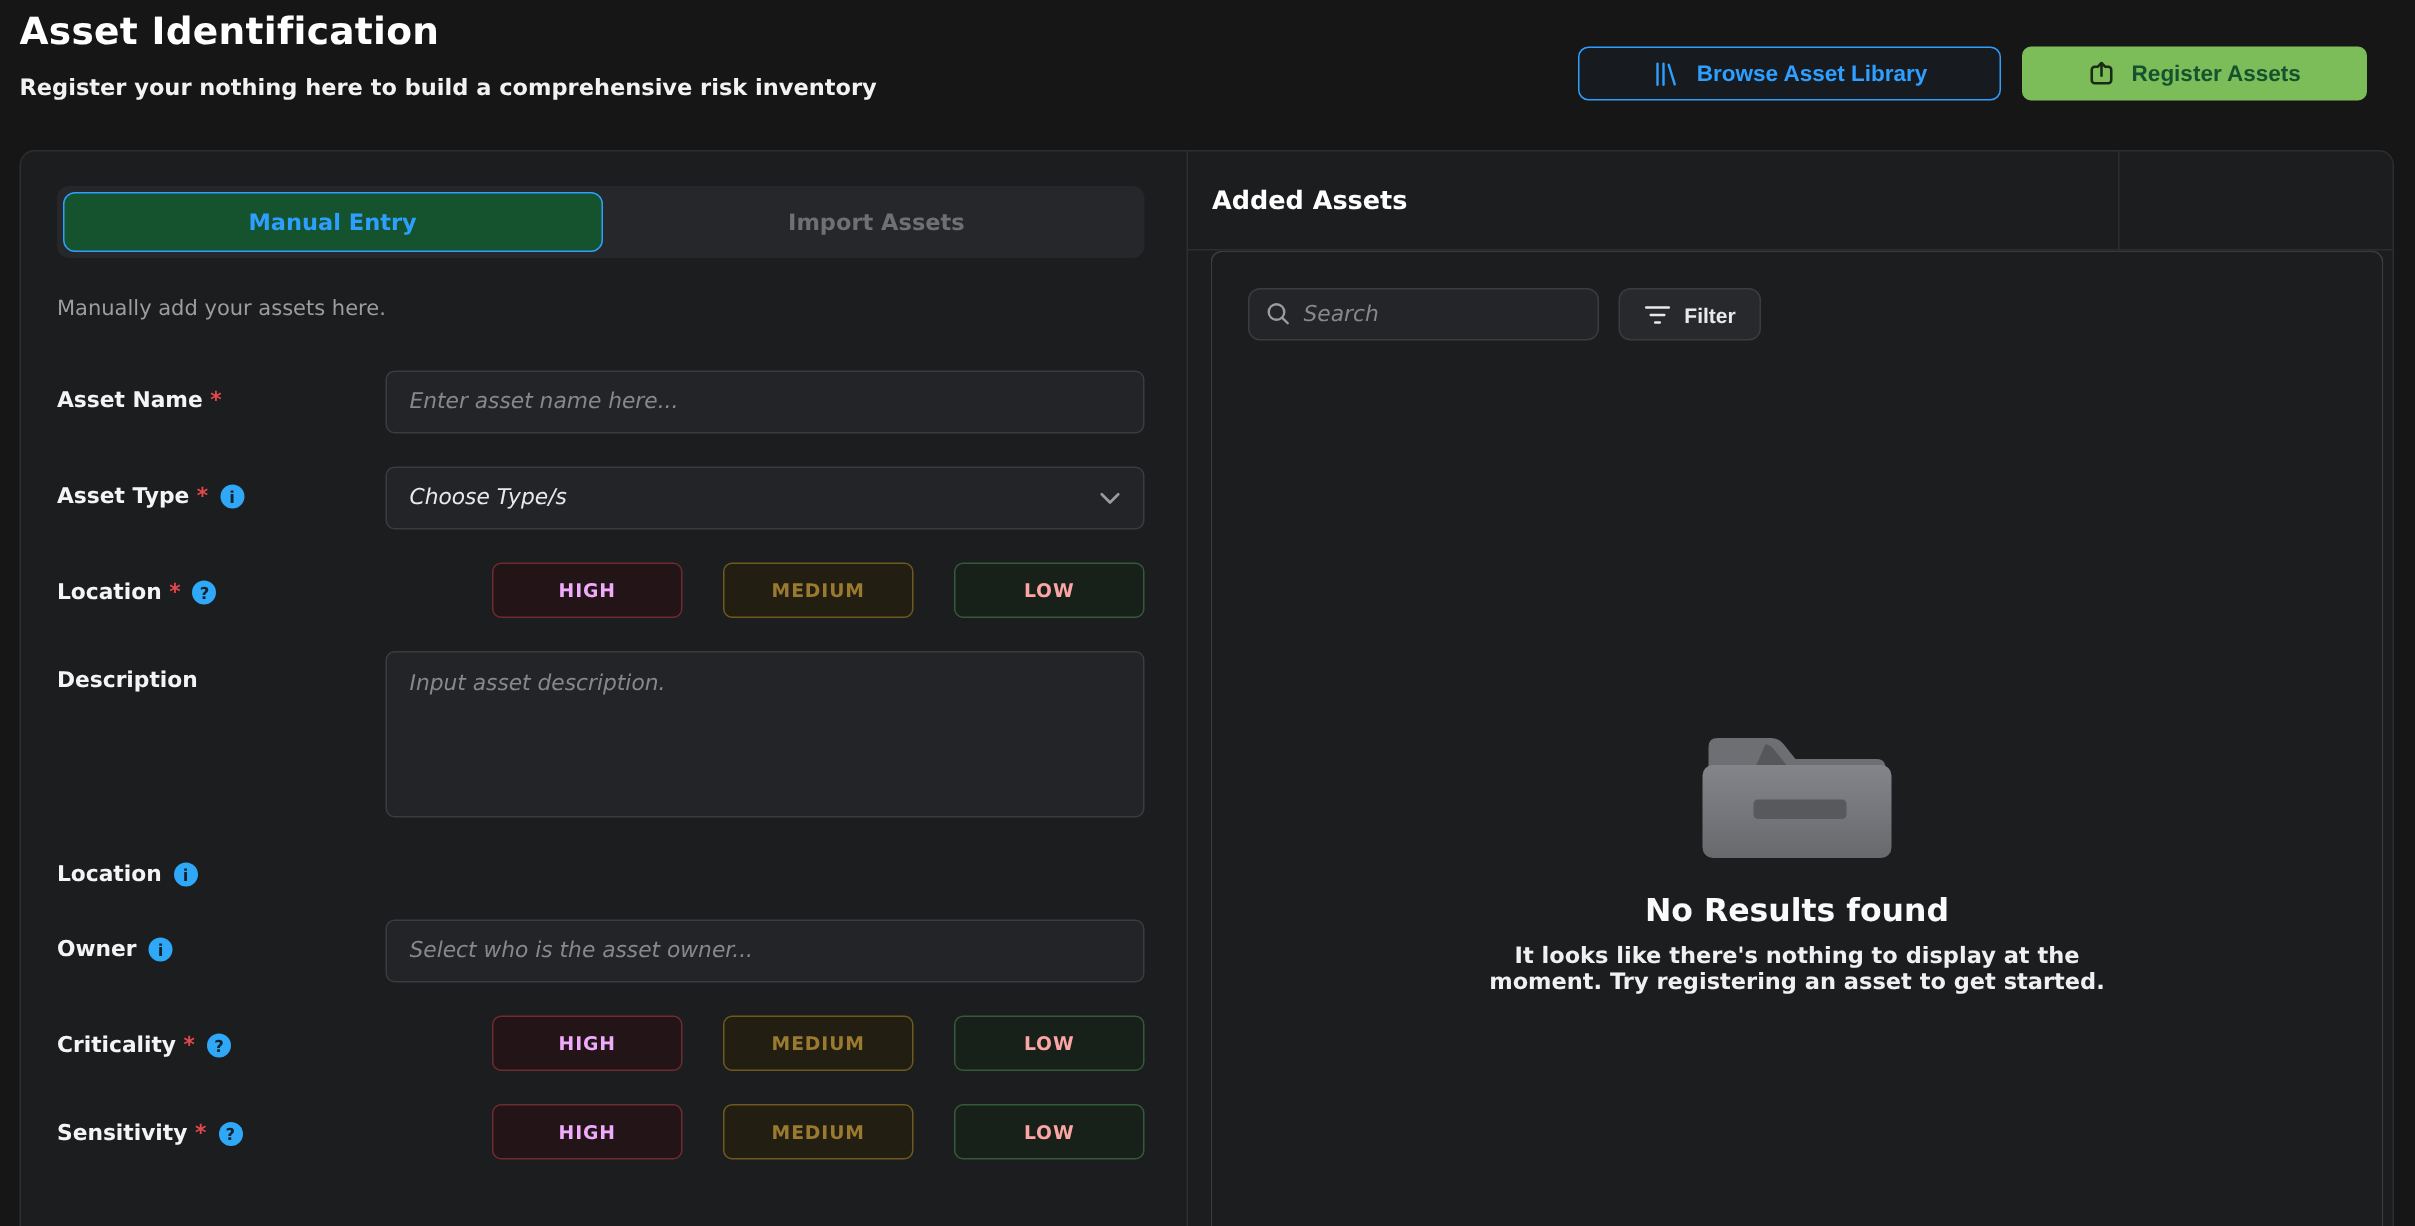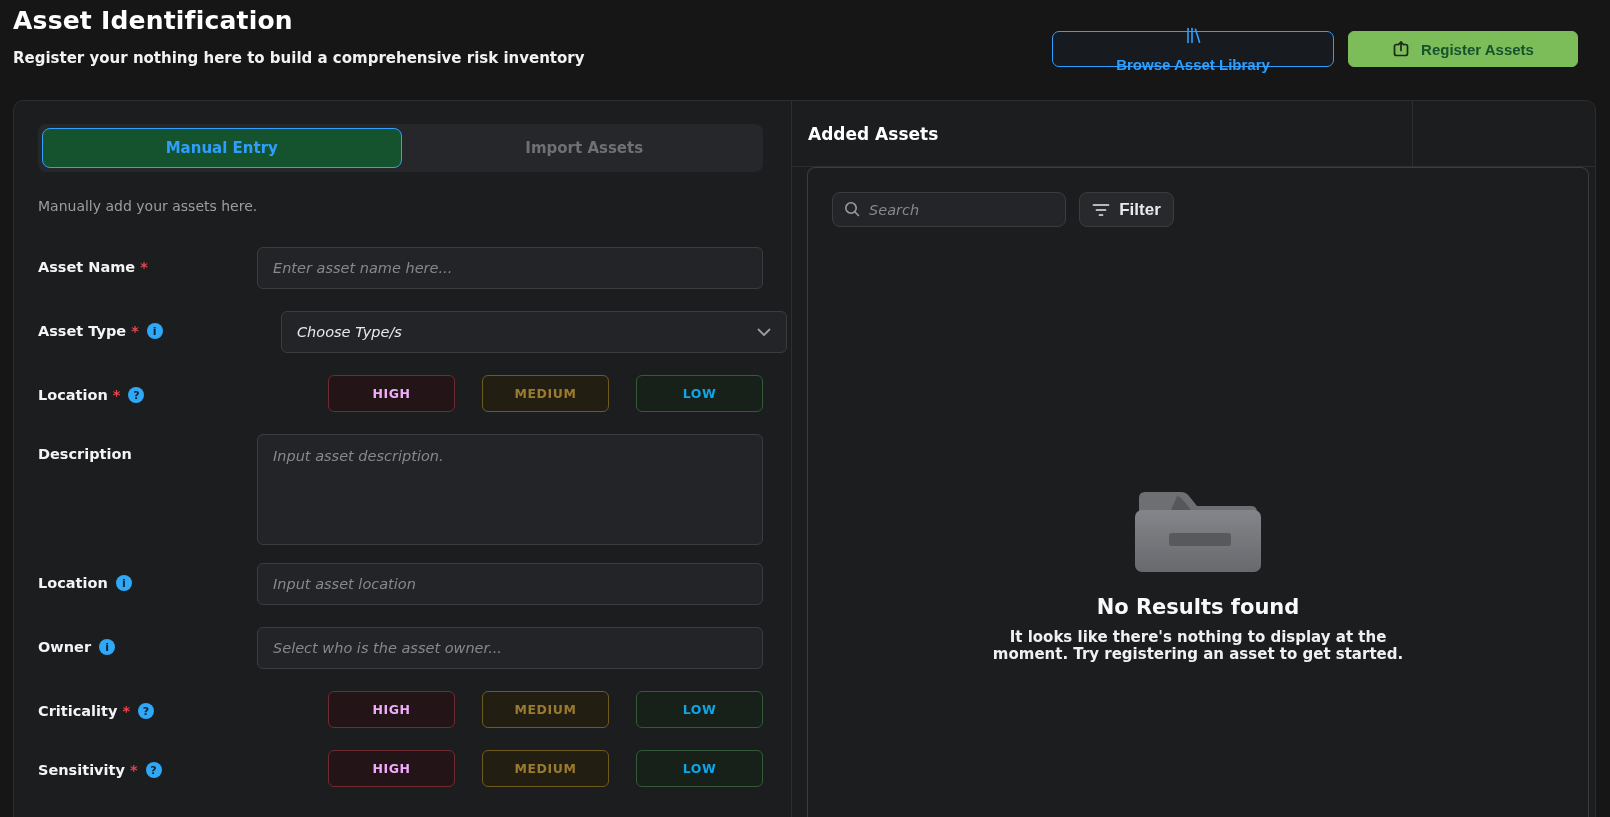--- a/index.html
+++ b/index.html
@@ -9,21 +9,21 @@
     font-family:"DejaVu Sans","Liberation Sans",sans-serif;
     color:#fff;
   }
 
   
   .page-header { display:flex; justify-content:space-between; align-items:flex-end; padding:6px 32px 0 13px; }
   .page-title { font-size:25px; font-weight:bold; letter-spacing:.2px; }
   .page-subtitle { margin-top:14px; font-size:15px; font-weight:600; color:#f2f2f3; }
   .header-actions { display:flex; gap:14px; padding-top:2px; }
   .btn { display:flex; align-items:center; justify-content:center; gap:11px; height:36px; border-radius:7px; font-size:15px; font-weight:bold; cursor:pointer; }
-  .btn-outline-blue { width:282px; background:rgba(46,159,255,0.04); border:1px solid #2E9FFF; color:#2E9FFF;flex-direction:column; }
+  .btn-outline-blue { width:282px; background:rgba(46,159,255,0.04); border:1px solid #2E9FFF; color:#2E9FFF; }
   .btn-green { width:230px; background:#7CBD5A; border:1px solid #7CBD5A; color:#14532d; border-radius:6px; }
 
   
   .card {
     position:absolute; left:13px; top:100px; width:1583px; height:730px;
     background:#1C1D1F; border:1px solid #2D2E30; border-radius:10px 10px 0 0;
     display:flex;
   }
 
   
@@ -42,45 +42,45 @@
   .hint-icon { width:16px; height:16px; margin-left:3px; border-radius:50%; background:#2FA8F8; color:#14232e; font-size:11px; font-weight:bold;
                display:inline-flex; align-items:center; justify-content:center; font-style:normal; cursor:pointer; }
   .fcontrol { width:506px; }
 
   .text-input, .select-box, textarea.text-area {
     width:100%; background:#232427; border:1px solid #3B3C3F; border-radius:6px;
     color:#E8E9EA; font-size:14.5px; font-style:italic; font-family:inherit;
   }
   .text-input { height:42px; padding:0 15px; }
   .text-input::placeholder, textarea.text-area::placeholder { color:#87888A; font-style:italic; }
-  .select-box { height:42px; display:flex; align-items:center; justify-content:space-between; padding:0 15px; cursor:pointer;margin-left:24px; }
+  .select-box { height:42px; display:flex; align-items:center; justify-content:space-between; padding:0 15px; cursor:pointer; }
   .select-text { color:#E8E9EA; }
   textarea.text-area { height:111px; padding:13px 15px; resize:none; }
 
   .levels { display:flex; justify-content:flex-end; gap:27px; }
   .lvl { width:127px; height:37px; border-radius:6px; font-size:12.5px; font-weight:bold; letter-spacing:.6px; cursor:pointer; font-family:inherit; }
   .lvl-high   { background:#231517; border:1px solid #6F2B30; color:#f0abfc; }
   .lvl-medium { background:#231E12; border:1px solid #6F5A1E; color:#9A7A2E; }
-  .lvl-low    { background:#172019; border:1px solid #355A3B; color:#0ea5e9; }
+  .lvl-low    { background:#172019; border:1px solid #355A3B; color:#fca5a5; }
 
   
   .assets-col { flex:1; border-left:1px solid #2D2E30; display:flex; flex-direction:column; }
   .assets-header { height:66px; border-bottom:1px solid #2D2E30; display:flex; align-items:center; }
   .assets-title { padding-left:16px; font-size:17px; font-weight:bold; }
   .header-slot { margin-left:auto; width:183px; height:100%; border-left:1px solid #2D2E30; }
 
   .subpanel { margin:0 6px 0 15px; flex:1; border:1px solid #3B3C3F; border-bottom:none; border-radius:8px 8px 0 0; }
   .toolbar { display:flex; gap:13px; padding:24px 0 0 24px; }
   .search-wrap { position:relative; width:234px; }
   .search-input { width:234px; height:35px; background:#242528; border:1px solid #3B3C3F; border-radius:8px;
                   padding:0 10px 0 36px; color:#E8E9EA; font-size:14.5px; font-style:italic; font-family:inherit; }
   .search-input::placeholder { color:#87888A; font-style:italic; }
   .search-icon { position:absolute; left:11px; top:8px; }
   .filter-btn { width:95px; height:35px; background:#28292C; border:1px solid #3B3C3F; border-radius:8px;
-                display:flex; align-items:center; justify-content:center; gap:9px; color:#E8E9EA; font-size:17px; font-weight:bold; cursor:pointer; }
+                display:flex; align-items:center; justify-content:center; gap:9px; color:#E8E9EA; font-size:14px; font-weight:bold; cursor:pointer; }
 
   .empty-state { margin-top:263px; text-align:center; }
   .empty-title { margin-top:17px; font-size:21px; font-weight:bold; color:#FAFAFA; }
   .empty-msg { margin:10px auto 0; max-width:440px; font-size:15px; font-weight:600; line-height:17px; color:#F0F0F1; }
 
   svg { display:block; }
 </style>
 </head>
 <body>
 
@@ -173,23 +173,20 @@
         <div class="fcontrol">
           <textarea class="text-area" placeholder="Input asset description." style=""></textarea>
         </div>
       </div>
 
       <div class="frow">
         <div class="flabel">
           <span>Location</span>
           <span class="hint-icon">i</span>
         </div>
-        <div class="fcontrol">
-          <input class="text-input" type="text" placeholder="Input asset location" style="">
-        </div>
       </div>
 
       <div class="frow">
         <div class="flabel">
           <span>Owner</span>
           <span class="hint-icon">i</span>
         </div>
         <div class="fcontrol">
           <input class="text-input" type="text" placeholder="Select who is the asset owner..." style="">
         </div>

